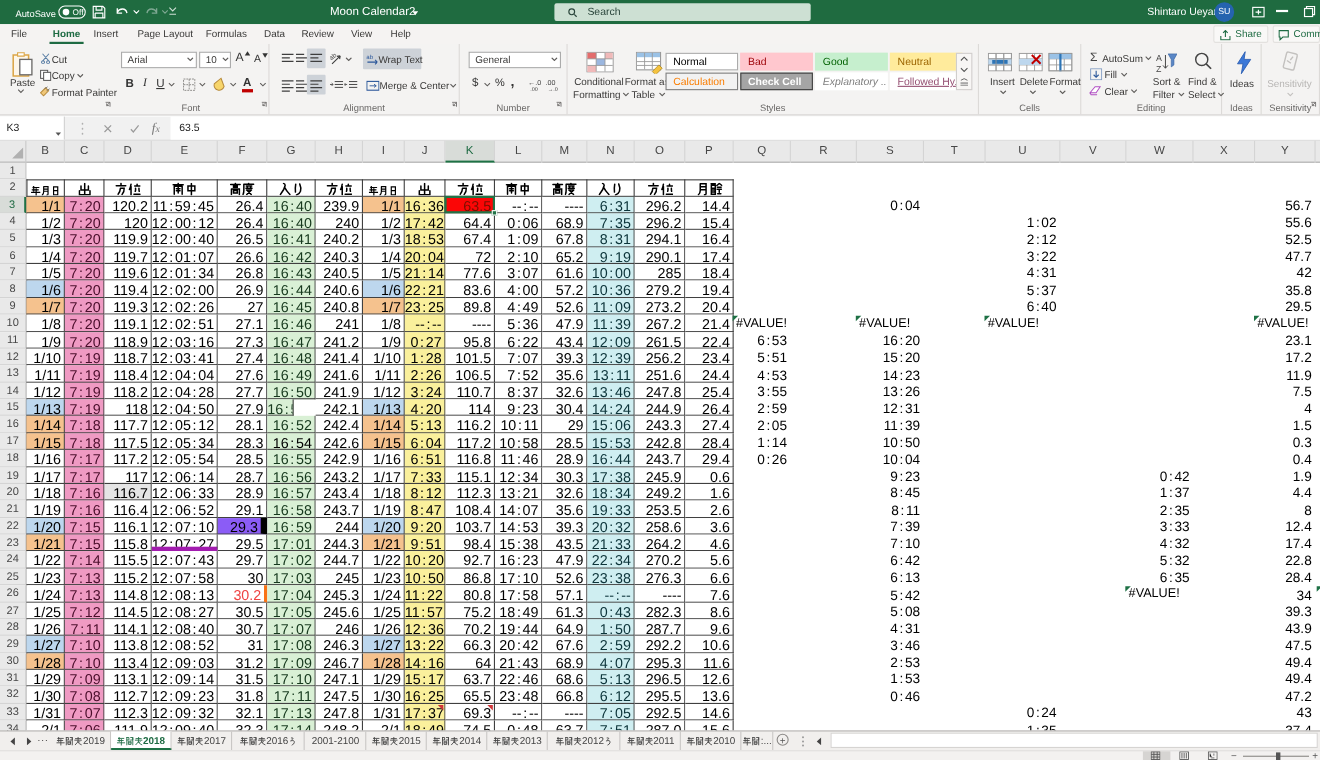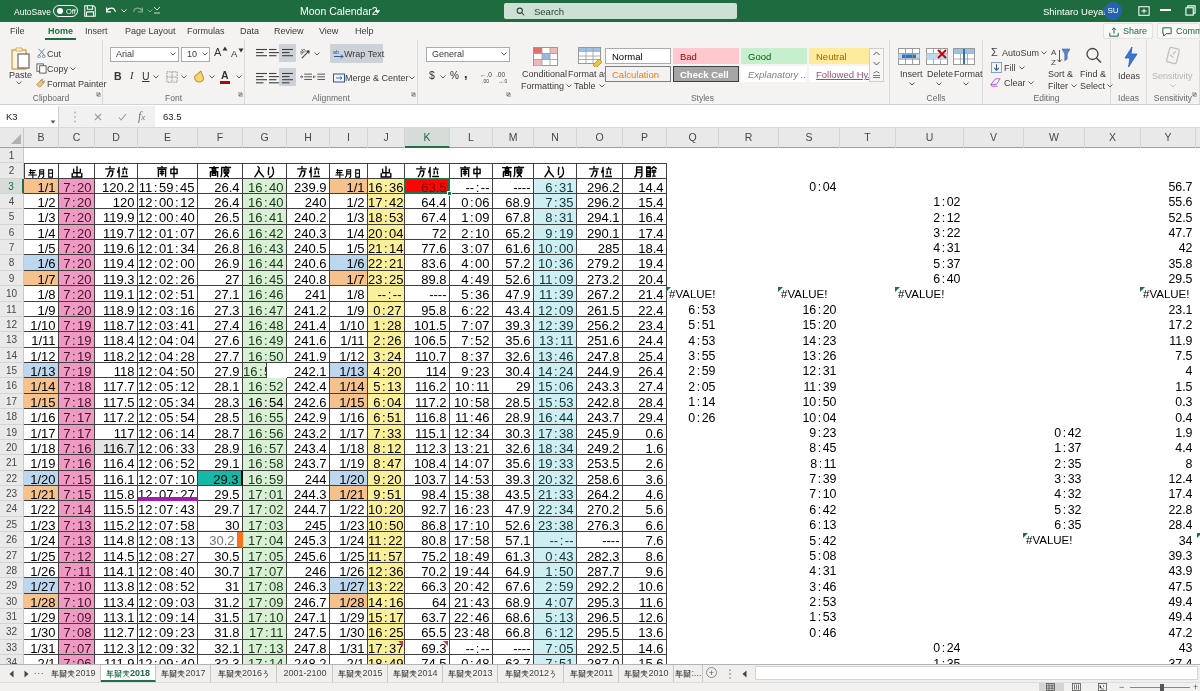--- a/index.html
+++ b/index.html
@@ -144,28 +144,28 @@
       <span style="position:absolute;left:19px;top:2px">Share</span>
     </div>
 <div class="ab" style="left:1157px;top:1px;width:43px;height:16px;border:1px solid #e3e1df;border-radius:2px;color:#1e6b43;background:#f9f8f7">
       <svg style="position:absolute;left:4px;top:3px" width="10" height="10" viewBox="0 0 12 12">
         <path d="M1,1 H11 V8 H5 L2,11 V8 H1 Z" fill="none" stroke="#1e6b43" stroke-width="1.2"></path>
       </svg>
       <span style="position:absolute;left:18px;top:2px">Comm</span>
     </div>
 </div>
 <div class="ab" id="ribbon">
-<div class="grp" style="left:0px;width:103px">
-      <div class="glabel">Clipboard</div>
-    </div>
 <div class="grp" style="left:245px;width:173px">
       <div class="glabel">Alignment</div>
     </div>
 <div class="grp" style="left:103px;width:142px">
       <div class="glabel">Font</div>
+    </div>
+<div class="grp" style="left:418px;width:98px">
+      <div class="glabel">Number</div>
     </div>
 <div class="grp" style="left:516px;width:374px">
       <div class="glabel">Styles</div>
     </div>
 <div class="grp" style="left:890px;width:93px">
       <div class="glabel">Cells</div>
     </div>
 <div class="grp" style="left:983px;width:128px">
       <div class="glabel">Editing</div>
     </div>
@@ -912,21 +912,21 @@
 <div class="cell num" style="left:405px;top:307.52px;width:45px;height:15.38px;border-right:1px solid #404040;border-bottom:1px solid #404040;background:#fff;color:#000;padding:2px 2.5px 0 0">108.4</div>
 <div class="cell num" style="left:450px;top:307.52px;width:43px;height:15.38px;border-right:1px solid #404040;border-bottom:1px solid #404040;background:#fff;color:#000;padding:2px 2.5px 0 0">14<span class="co">:</span>07</div>
 <div class="cell num" style="left:493px;top:307.52px;width:41px;height:15.38px;border-right:1px solid #404040;border-bottom:1px solid #404040;background:#fff;color:#000;padding:2px 2.5px 0 0">35.6</div>
 <div class="cell num" style="left:534px;top:307.52px;width:43px;height:15.38px;border-right:1px solid #404040;border-bottom:1px solid #404040;background:#cfeef1;color:#0c343a;padding:2px 2.5px 0 0">19<span class="co">:</span>33</div>
 <div class="cell num" style="left:577px;top:307.52px;width:46px;height:15.38px;border-right:1px solid #404040;border-bottom:1px solid #404040;background:#fff;color:#000;padding:2px 2.5px 0 0">253.5</div>
 <div class="cell num" style="left:623px;top:307.52px;width:44px;height:15.38px;border-right:1px solid #404040;border-bottom:1px solid #404040;background:#fff;color:#000;padding:2px 2.5px 0 0">2.6</div>
 <div class="cell num" style="left:24px;top:322.90px;width:35px;height:15.38px;border-right:1px solid #404040;border-bottom:1px solid #404040;background:#bdd7ee;color:#000;padding:2px 2.5px 0 0">1/20</div>
 <div class="cell num" style="left:59px;top:322.90px;width:36px;height:15.38px;border-right:1px solid #404040;border-bottom:1px solid #404040;background:#ef9ac3;color:#4a0e2b;padding:2px 2.5px 0 0">7<span class="co">:</span>15</div>
 <div class="cell num" style="left:95px;top:322.90px;width:43px;height:15.38px;border-right:1px solid #404040;border-bottom:1px solid #404040;background:#fff;color:#000;padding:2px 2.5px 0 0">116.1</div>
 <div class="cell num" style="left:138px;top:322.90px;width:60px;height:15.38px;border-right:1px solid #404040;border-bottom:1px solid #404040;background:#fff;color:#000;padding:2px 2.5px 0 0">12<span class="co">:</span>07<span class="co">:</span>10</div>
-<div class="cell num" style="left:198px;top:322.90px;width:45px;height:15.38px;border-right:2px solid #000000;border-bottom:1px solid #404040;background:#14b8a6;color:#000;padding:2px 2.5px 0 0">29.3</div>
+<div class="cell num" style="left:198px;top:322.90px;width:45px;height:15.38px;border-right:6px solid #000000;border-bottom:1px solid #404040;background:#8b5cf6;color:#000;padding:2px 2.5px 0 0">29.3</div>
 <div class="cell num" style="left:243px;top:322.90px;width:44px;height:15.38px;border-right:1px solid #404040;border-bottom:1px solid #404040;background:#d9f0d5;color:#16391d;padding:2px 2.5px 0 0">16<span class="co">:</span>59</div>
 <div class="cell num" style="left:287px;top:322.90px;width:43px;height:15.38px;border-right:1px solid #404040;border-bottom:1px solid #404040;background:#fff;color:#000;padding:2px 2.5px 0 0">244</div>
 <div class="cell num" style="left:330px;top:322.90px;width:38px;height:15.38px;border-right:1px solid #404040;border-bottom:1px solid #404040;background:#bdd7ee;color:#000;padding:2px 2.5px 0 0">1/20</div>
 <div class="cell num" style="left:368px;top:322.90px;width:37px;height:15.38px;border-right:1px solid #404040;border-bottom:1px solid #404040;background:#faf09c;color:#000;padding:2px 2.5px 0 0">9<span class="co">:</span>20</div>
 <div class="cell num" style="left:405px;top:322.90px;width:45px;height:15.38px;border-right:1px solid #404040;border-bottom:1px solid #404040;background:#fff;color:#000;padding:2px 2.5px 0 0">103.7</div>
 <div class="cell num" style="left:450px;top:322.90px;width:43px;height:15.38px;border-right:1px solid #404040;border-bottom:1px solid #404040;background:#fff;color:#000;padding:2px 2.5px 0 0">14<span class="co">:</span>53</div>
 <div class="cell num" style="left:493px;top:322.90px;width:41px;height:15.38px;border-right:1px solid #404040;border-bottom:1px solid #404040;background:#fff;color:#000;padding:2px 2.5px 0 0">39.3</div>
 <div class="cell num" style="left:534px;top:322.90px;width:43px;height:15.38px;border-right:1px solid #404040;border-bottom:1px solid #404040;background:#cfeef1;color:#0c343a;padding:2px 2.5px 0 0">20<span class="co">:</span>32</div>
 <div class="cell num" style="left:577px;top:322.90px;width:46px;height:15.38px;border-right:1px solid #404040;border-bottom:1px solid #404040;background:#fff;color:#000;padding:2px 2.5px 0 0">258.6</div>
 <div class="cell num" style="left:623px;top:322.90px;width:44px;height:15.38px;border-right:1px solid #404040;border-bottom:1px solid #404040;background:#fff;color:#000;padding:2px 2.5px 0 0">3.6</div>
@@ -972,21 +972,21 @@
 <div class="cell num" style="left:405px;top:369.02px;width:45px;height:15.38px;border-right:1px solid #404040;border-bottom:1px solid #404040;background:#fff;color:#000;padding:2px 2.5px 0 0">86.8</div>
 <div class="cell num" style="left:450px;top:369.02px;width:43px;height:15.38px;border-right:1px solid #404040;border-bottom:1px solid #404040;background:#fff;color:#000;padding:2px 2.5px 0 0">17<span class="co">:</span>10</div>
 <div class="cell num" style="left:493px;top:369.02px;width:41px;height:15.38px;border-right:1px solid #404040;border-bottom:1px solid #404040;background:#fff;color:#000;padding:2px 2.5px 0 0">52.6</div>
 <div class="cell num" style="left:534px;top:369.02px;width:43px;height:15.38px;border-right:1px solid #404040;border-bottom:1px solid #404040;background:#cfeef1;color:#0c343a;padding:2px 2.5px 0 0">23<span class="co">:</span>38</div>
 <div class="cell num" style="left:577px;top:369.02px;width:46px;height:15.38px;border-right:1px solid #404040;border-bottom:1px solid #404040;background:#fff;color:#000;padding:2px 2.5px 0 0">276.3</div>
 <div class="cell num" style="left:623px;top:369.02px;width:44px;height:15.38px;border-right:1px solid #404040;border-bottom:1px solid #404040;background:#fff;color:#000;padding:2px 2.5px 0 0">6.6</div>
 <div class="cell num" style="left:24px;top:384.40px;width:35px;height:15.38px;border-right:1px solid #404040;border-bottom:1px solid #404040;background:#fff;color:#000;padding:2px 2.5px 0 0">1/24</div>
 <div class="cell num" style="left:59px;top:384.40px;width:36px;height:15.38px;border-right:1px solid #404040;border-bottom:1px solid #404040;background:#ef9ac3;color:#4a0e2b;padding:2px 2.5px 0 0">7<span class="co">:</span>13</div>
 <div class="cell num" style="left:95px;top:384.40px;width:43px;height:15.38px;border-right:1px solid #404040;border-bottom:1px solid #404040;background:#fff;color:#000;padding:2px 2.5px 0 0">114.8</div>
 <div class="cell num" style="left:138px;top:384.40px;width:60px;height:15.38px;border-right:1px solid #404040;border-bottom:1px solid #404040;background:#fff;color:#000;padding:2px 2.5px 0 0">12<span class="co">:</span>08<span class="co">:</span>13</div>
-<div class="cell num" style="left:198px;top:384.40px;width:45px;height:15.38px;border-right:6px solid #f97316;border-bottom:1px solid #404040;background:#fff;color:#737373;padding:2px 2.5px 0 0">30.2</div>
+<div class="cell num" style="left:198px;top:384.40px;width:45px;height:15.38px;border-right:3px solid #f97316;border-bottom:1px solid #404040;background:#fff;color:#ef4444;padding:2px 2.5px 0 0">30.2</div>
 <div class="cell num" style="left:243px;top:384.40px;width:44px;height:15.38px;border-right:1px solid #404040;border-bottom:1px solid #404040;background:#d9f0d5;color:#16391d;padding:2px 2.5px 0 0">17<span class="co">:</span>04</div>
 <div class="cell num" style="left:287px;top:384.40px;width:43px;height:15.38px;border-right:1px solid #404040;border-bottom:1px solid #404040;background:#fff;color:#000;padding:2px 2.5px 0 0">245.3</div>
 <div class="cell num" style="left:330px;top:384.40px;width:38px;height:15.38px;border-right:1px solid #404040;border-bottom:1px solid #404040;background:#fff;color:#000;padding:2px 2.5px 0 0">1/24</div>
 <div class="cell num" style="left:368px;top:384.40px;width:37px;height:15.38px;border-right:1px solid #404040;border-bottom:1px solid #404040;background:#faf09c;color:#000;padding:2px 2.5px 0 0">11<span class="co">:</span>22</div>
 <div class="cell num" style="left:405px;top:384.40px;width:45px;height:15.38px;border-right:1px solid #404040;border-bottom:1px solid #404040;background:#fff;color:#000;padding:2px 2.5px 0 0">80.8</div>
 <div class="cell num" style="left:450px;top:384.40px;width:43px;height:15.38px;border-right:1px solid #404040;border-bottom:1px solid #404040;background:#fff;color:#000;padding:2px 2.5px 0 0">17<span class="co">:</span>58</div>
 <div class="cell num" style="left:493px;top:384.40px;width:41px;height:15.38px;border-right:1px solid #404040;border-bottom:1px solid #404040;background:#fff;color:#000;padding:2px 2.5px 0 0">57.1</div>
 <div class="cell num" style="left:534px;top:384.40px;width:43px;height:15.38px;border-right:1px solid #404040;border-bottom:1px solid #404040;background:#cfeef1;color:#0c343a;padding:2px 2.5px 0 0">--<span class="co">:</span>--</div>
 <div class="cell num" style="left:577px;top:384.40px;width:46px;height:15.38px;border-right:1px solid #404040;border-bottom:1px solid #404040;background:#fff;color:#000;padding:2px 2.5px 0 0">----</div>
 <div class="cell num" style="left:623px;top:384.40px;width:44px;height:15.38px;border-right:1px solid #404040;border-bottom:1px solid #404040;background:#fff;color:#000;padding:2px 2.5px 0 0">7.6</div>

